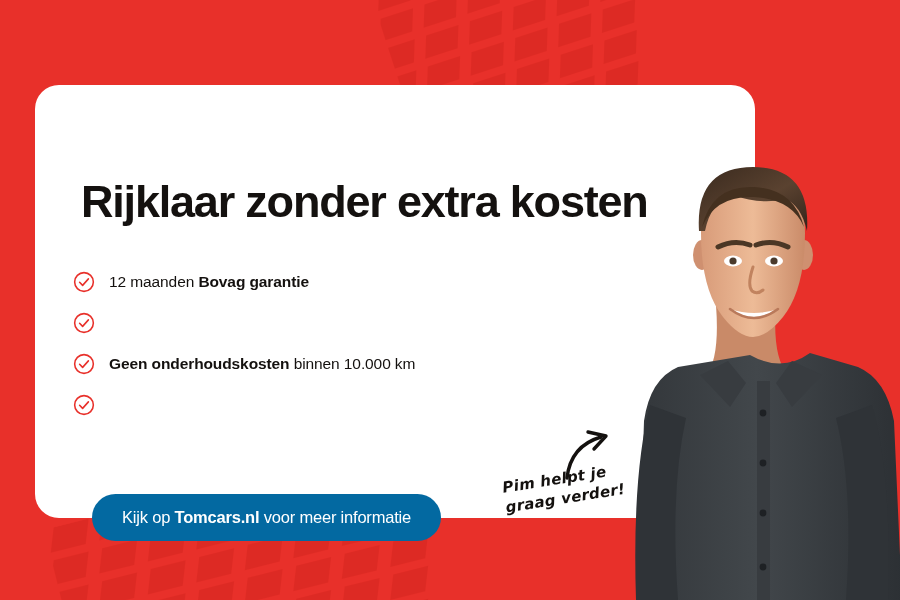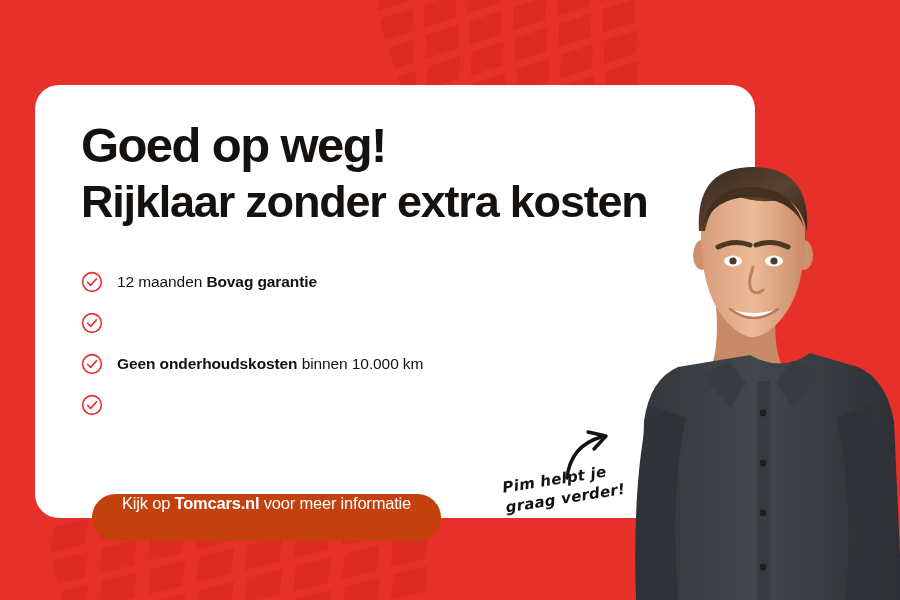--- a/index.html
+++ b/index.html
@@ -45,21 +45,21 @@
   }
   #subheadline {
     position:absolute; left:46px; top:94px;
     font-size:45px; font-weight:700; color:#14110f;
     letter-spacing:-1.2px; line-height:1;
     white-space:nowrap;
   }
 
   
   #checklist {
-    position:absolute; left:46px; top:176px;
+    position:absolute; left:38px; top:176px;
     width:620px;
   }
   .check-row {
     display:flex; align-items:center;
     height:41px;
   }
   .check-ico { width:22px; height:22px; flex:0 0 22px; margin-right:14px; display:block; }
   .check-text {
     font-size:15.5px; color:#14110f; white-space:nowrap;
     letter-spacing:-.1px;
@@ -80,22 +80,22 @@
     color:#14110f; line-height:1.35;
     transform:rotate(-9deg); transform-origin:left top;
     letter-spacing:.3px;
   }
   #note-arrow { position:absolute; left:60px; top:-40px; width:62px; height:52px; }
 
   
   #cta {
     position:absolute; left:92px; top:494px;
     height:47px; padding:0 30px;
-    display:flex; align-items:flex-start;
-    background:#c2410c; border-radius:24px;
+    display:flex; align-items:center;
+    background:#0369a1; border-radius:24px;
     z-index:6; cursor:pointer;
   }
   #cta-text {
     font-size:16.5px; color:#ffffff; white-space:nowrap;
     letter-spacing:-.2px;
   }
   #cta-text b { font-weight:bold; }
 
   
   #person {
@@ -198,21 +198,20 @@
         <path d="M120 160 h36 l-9 24 h-36 z"></path>
       <path d="M170 160 h36 l-9 24 h-36 z"></path>
         <path d="M220 160 h36 l-9 24 h-36 z"></path>
       <path d="M270 160 h36 l-9 24 h-36 z"></path>
         <path d="M320 160 h36 l-9 24 h-36 z"></path>
     </g>
   </svg>
 
   <div id="card">
 
-    <h1 id="headline">Goed op weg!</h1>
     <h2 id="subheadline">Rijklaar zonder extra kosten</h2>
 
     <div id="checklist">
         <div class="check-row">
           <svg viewBox="0 0 24 24" class="check-ico">
             <circle cx="12" cy="12" r="10.2" fill="none" stroke="#e8302a" stroke-width="1.7"></circle>
             <path d="M7.2 12.3 l3.3 3.4 l6.3 -7.1" fill="none" stroke="#e8302a" stroke-width="1.7" stroke-linecap="round" stroke-linejoin="round"></path>
           </svg>
           <span class="check-text">12 maanden <b>Bovag garantie</b></span>
         </div>

